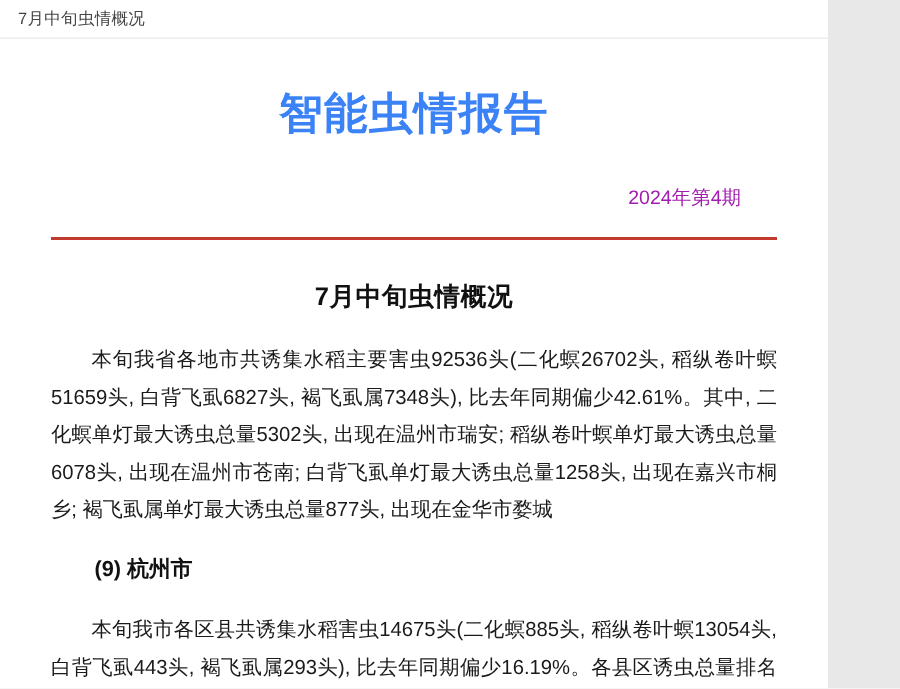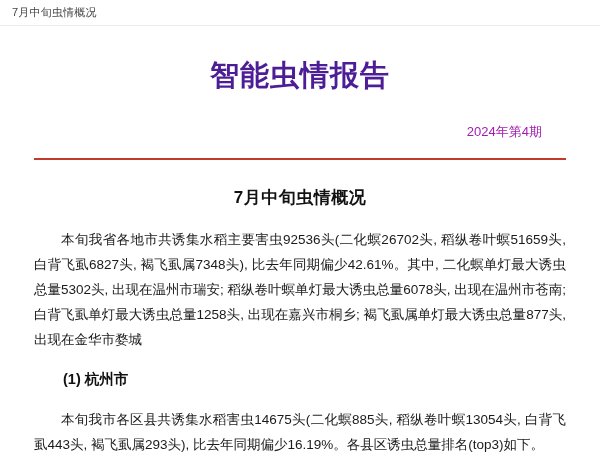--- a/index.html
+++ b/index.html
@@ -8,21 +8,21 @@
   }
   body {
     width: 600px;
     height: 459px;
     background: #e8e8e8;
     font-family: "Liberation Sans", sans-serif;
     overflow: hidden;
   }
   .page {
     position: relative;
-    width: 600px;
+    width: 552px;
     height: 459px;
     background: #ffffff;
     box-sizing: border-box;
   }
   .topbar {
     height: 26px;
     border-bottom: 1px solid #ededed;
     display: flex;
     align-items: center;
     padding: 0 12px;
@@ -35,21 +35,21 @@
     letter-spacing: 0.2px;
   }
   .content {
     padding: 0 34px;
     box-sizing: border-box;
   }
   .doc-title {
     text-align: center;
     font-size: 29px;
     font-weight: bold;
-    color: #4c1d95;
+    color: #3b82f6;
     margin-top: 30px;
     letter-spacing: 1px;
   }
   .meta {
     margin-top: 26px;
     text-align: right;
     padding-right: 24px;
   }
   .meta-line {
     font-size: 13px;
@@ -105,18 +105,18 @@
     <div class="meta">
       <div class="meta-line">2024年第4期</div>
     </div>
 
     <hr class="divider">
 
     <div class="section-title">7月中旬虫情概况</div>
 
     <p class="para"><span>本旬我省各地市共诱集水稻主要害虫92536头(二化螟26702头, 稻纵卷叶螟51659头, 白背飞虱6827头, 褐飞虱属7348头), 比去年同期偏少42.61%。</span><b>其中, 二化螟单灯最大诱虫总量5302头, 出现在温州市瑞安; 稻纵卷叶螟单灯最大诱虫总量6078头, 出现在温州市苍南; 白背飞虱单灯最大诱虫总量1258头, 出现在嘉兴市桐乡; 褐飞虱属单灯最大诱虫总量877头, 出现在金华市婺城</b></p>
 
-    <div class="subhead">(1) 杭州市</div>
+    <div class="subhead">(9) 杭州市</div>
 
     <p class="para">本旬我市各区县共诱集水稻害虫14675头(二化螟885头, 稻纵卷叶螟13054头, 白背飞虱443头, 褐飞虱属293头), 比去年同期偏少16.19%。各县区诱虫总量排名(top3)如下。</p>
 
   </div>
 </div>
 
 </body></html>

